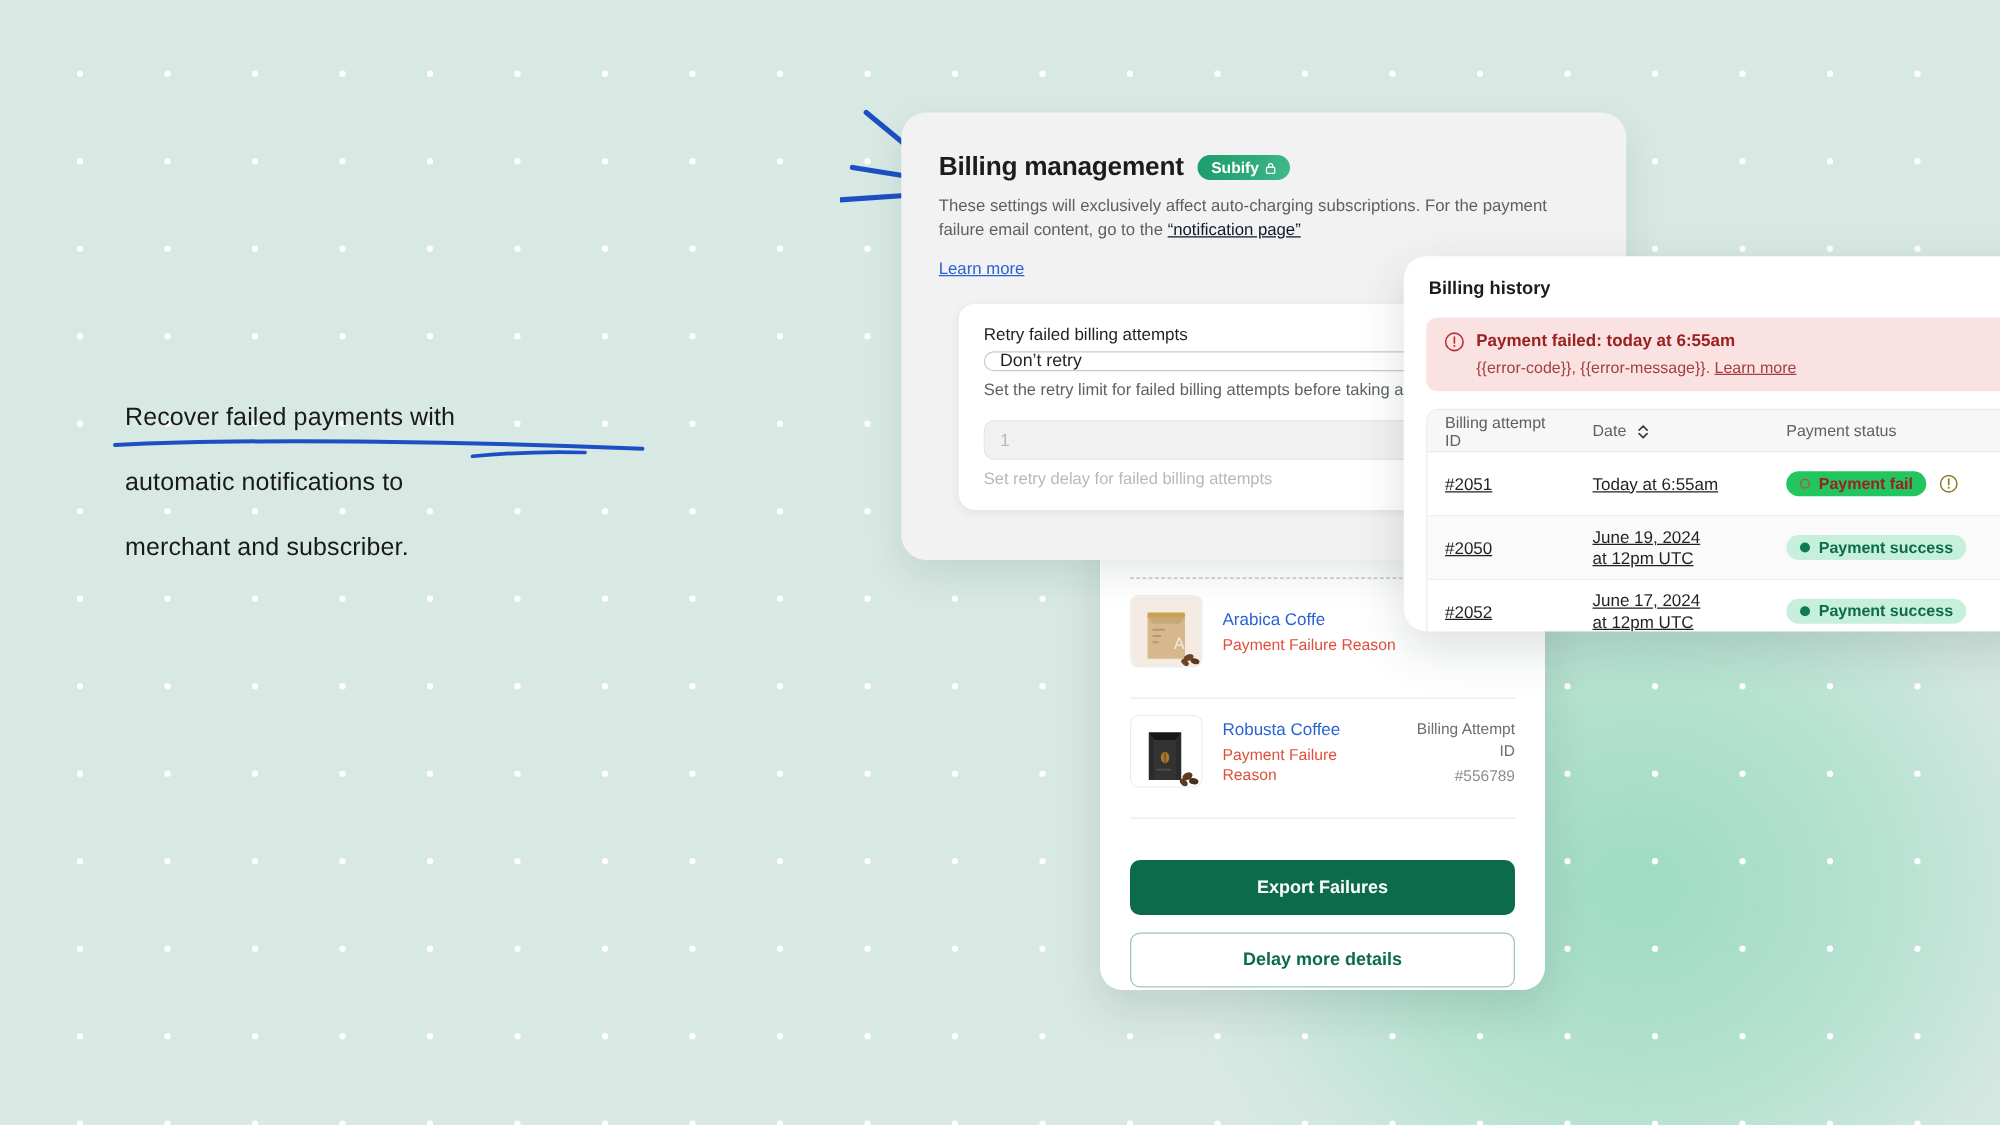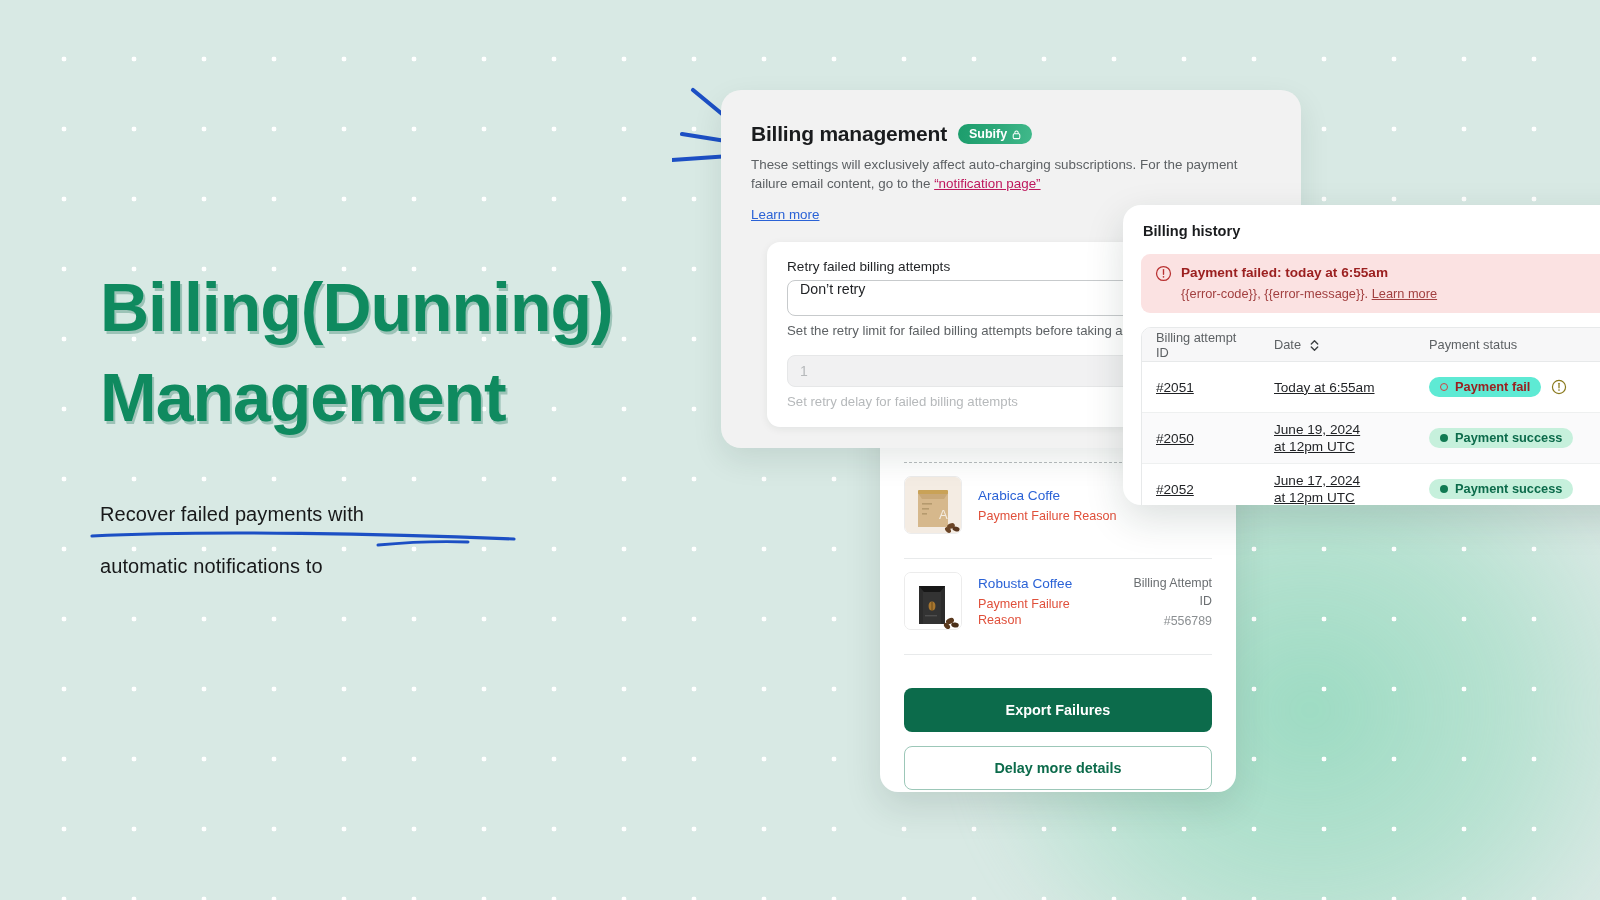--- a/index.html
+++ b/index.html
@@ -124,21 +124,21 @@
     line-height: 1;
   }
   .sc-desc {
     margin-top: 9px;
     font-size: 13.4px;
     line-height: 19px;
     color: #5d6164;
     max-width: 525px;
   }
   .link-blue {
-    color: #be185d;
+    color: #0f172a;
     text-decoration: underline;
     font-weight: 500;
   }
   .sc-learn {
     display: inline-block;
     margin-top: 14px;
     font-size: 13.4px;
     color: #2a62d6;
     text-decoration: underline;
     font-weight: 500;
@@ -156,23 +156,23 @@
   .field-label {
     font-size: 13.6px;
     color: #1f2124;
     margin-bottom: 6px;
   }
   .field-label.muted { color: #b6b9bb; }
   .select-box {
     border: 1px solid #c7cacc;
     border-radius: 8px;
     background: #ffffff;
-    height: 36px;
+    height: 16px;
     display: flex;
-    align-items: flex-start;
+    align-items: center;
     padding: 0 12px;
     font-size: 14.2px;
     color: #1f2124;
   }
   .help-text {
     margin-top: 7px;
     font-size: 13.2px;
     color: #5d6164;
   }
   .help-text.muted { color: #b6b9bb; }
@@ -376,49 +376,46 @@
     display: inline-flex;
     align-items: center;
     gap: 7px;
     border-radius: 999px;
     padding: 4px 11px;
     font-size: 12.8px;
     font-weight: 600;
     line-height: 1;
     white-space: nowrap;
   }
-  .pill-fail { background: #5eead4; color: #9b2020; text-align: center; }
+  .pill-fail { background: #22c55e; color: #9b2020; text-align: center; }
   .pill-success { background: #c6f0dc; color: #0c6b4b; }
   .dot-hollow {
     width: 8px; height: 8px; border-radius: 50%;
     border: 1.6px solid #d14343;
   }
   .dot-filled {
     width: 8px; height: 8px; border-radius: 50%;
     background: #107a53;
   }
   .sort-icon { display: inline-block; vertical-align: middle; margin-left: 4px; }
 </style>
 </head>
 <body>
 
 <div id="stage">
 
   <div class="bg-glow"></div>
   <div class="bg-dots"></div>
 
   <div class="left-copy">
-    <div class="headline">
-      <div>Billing(Dunning)</div>
-      <div>Management</div>
-    </div>
     <div class="subhead-wrap">
       <div class="subhead">
         <div>Recover failed payments with</div>
         <div>automatic notifications to</div>
+        <div>merchant and subscriber.</div>
       </div>
       <svg class="scribble-underline" viewBox="0 0 430 22">
         <path d="M2 10 C 120 4, 300 8, 424 13" stroke="#1c4fc4" stroke-width="3.2" fill="none" stroke-linecap="round"></path>
         <path d="M288 19 C 320 16, 350 15, 378 16" stroke="#1c4fc4" stroke-width="3" fill="none" stroke-linecap="round"></path>
       </svg>
     </div>
   </div>
 
   <svg class="blue-ticks" viewBox="0 0 120 100">
     <path d="M21 8 L 61 41" stroke="#1c4fc4" stroke-width="4.2" stroke-linecap="round"></path>

